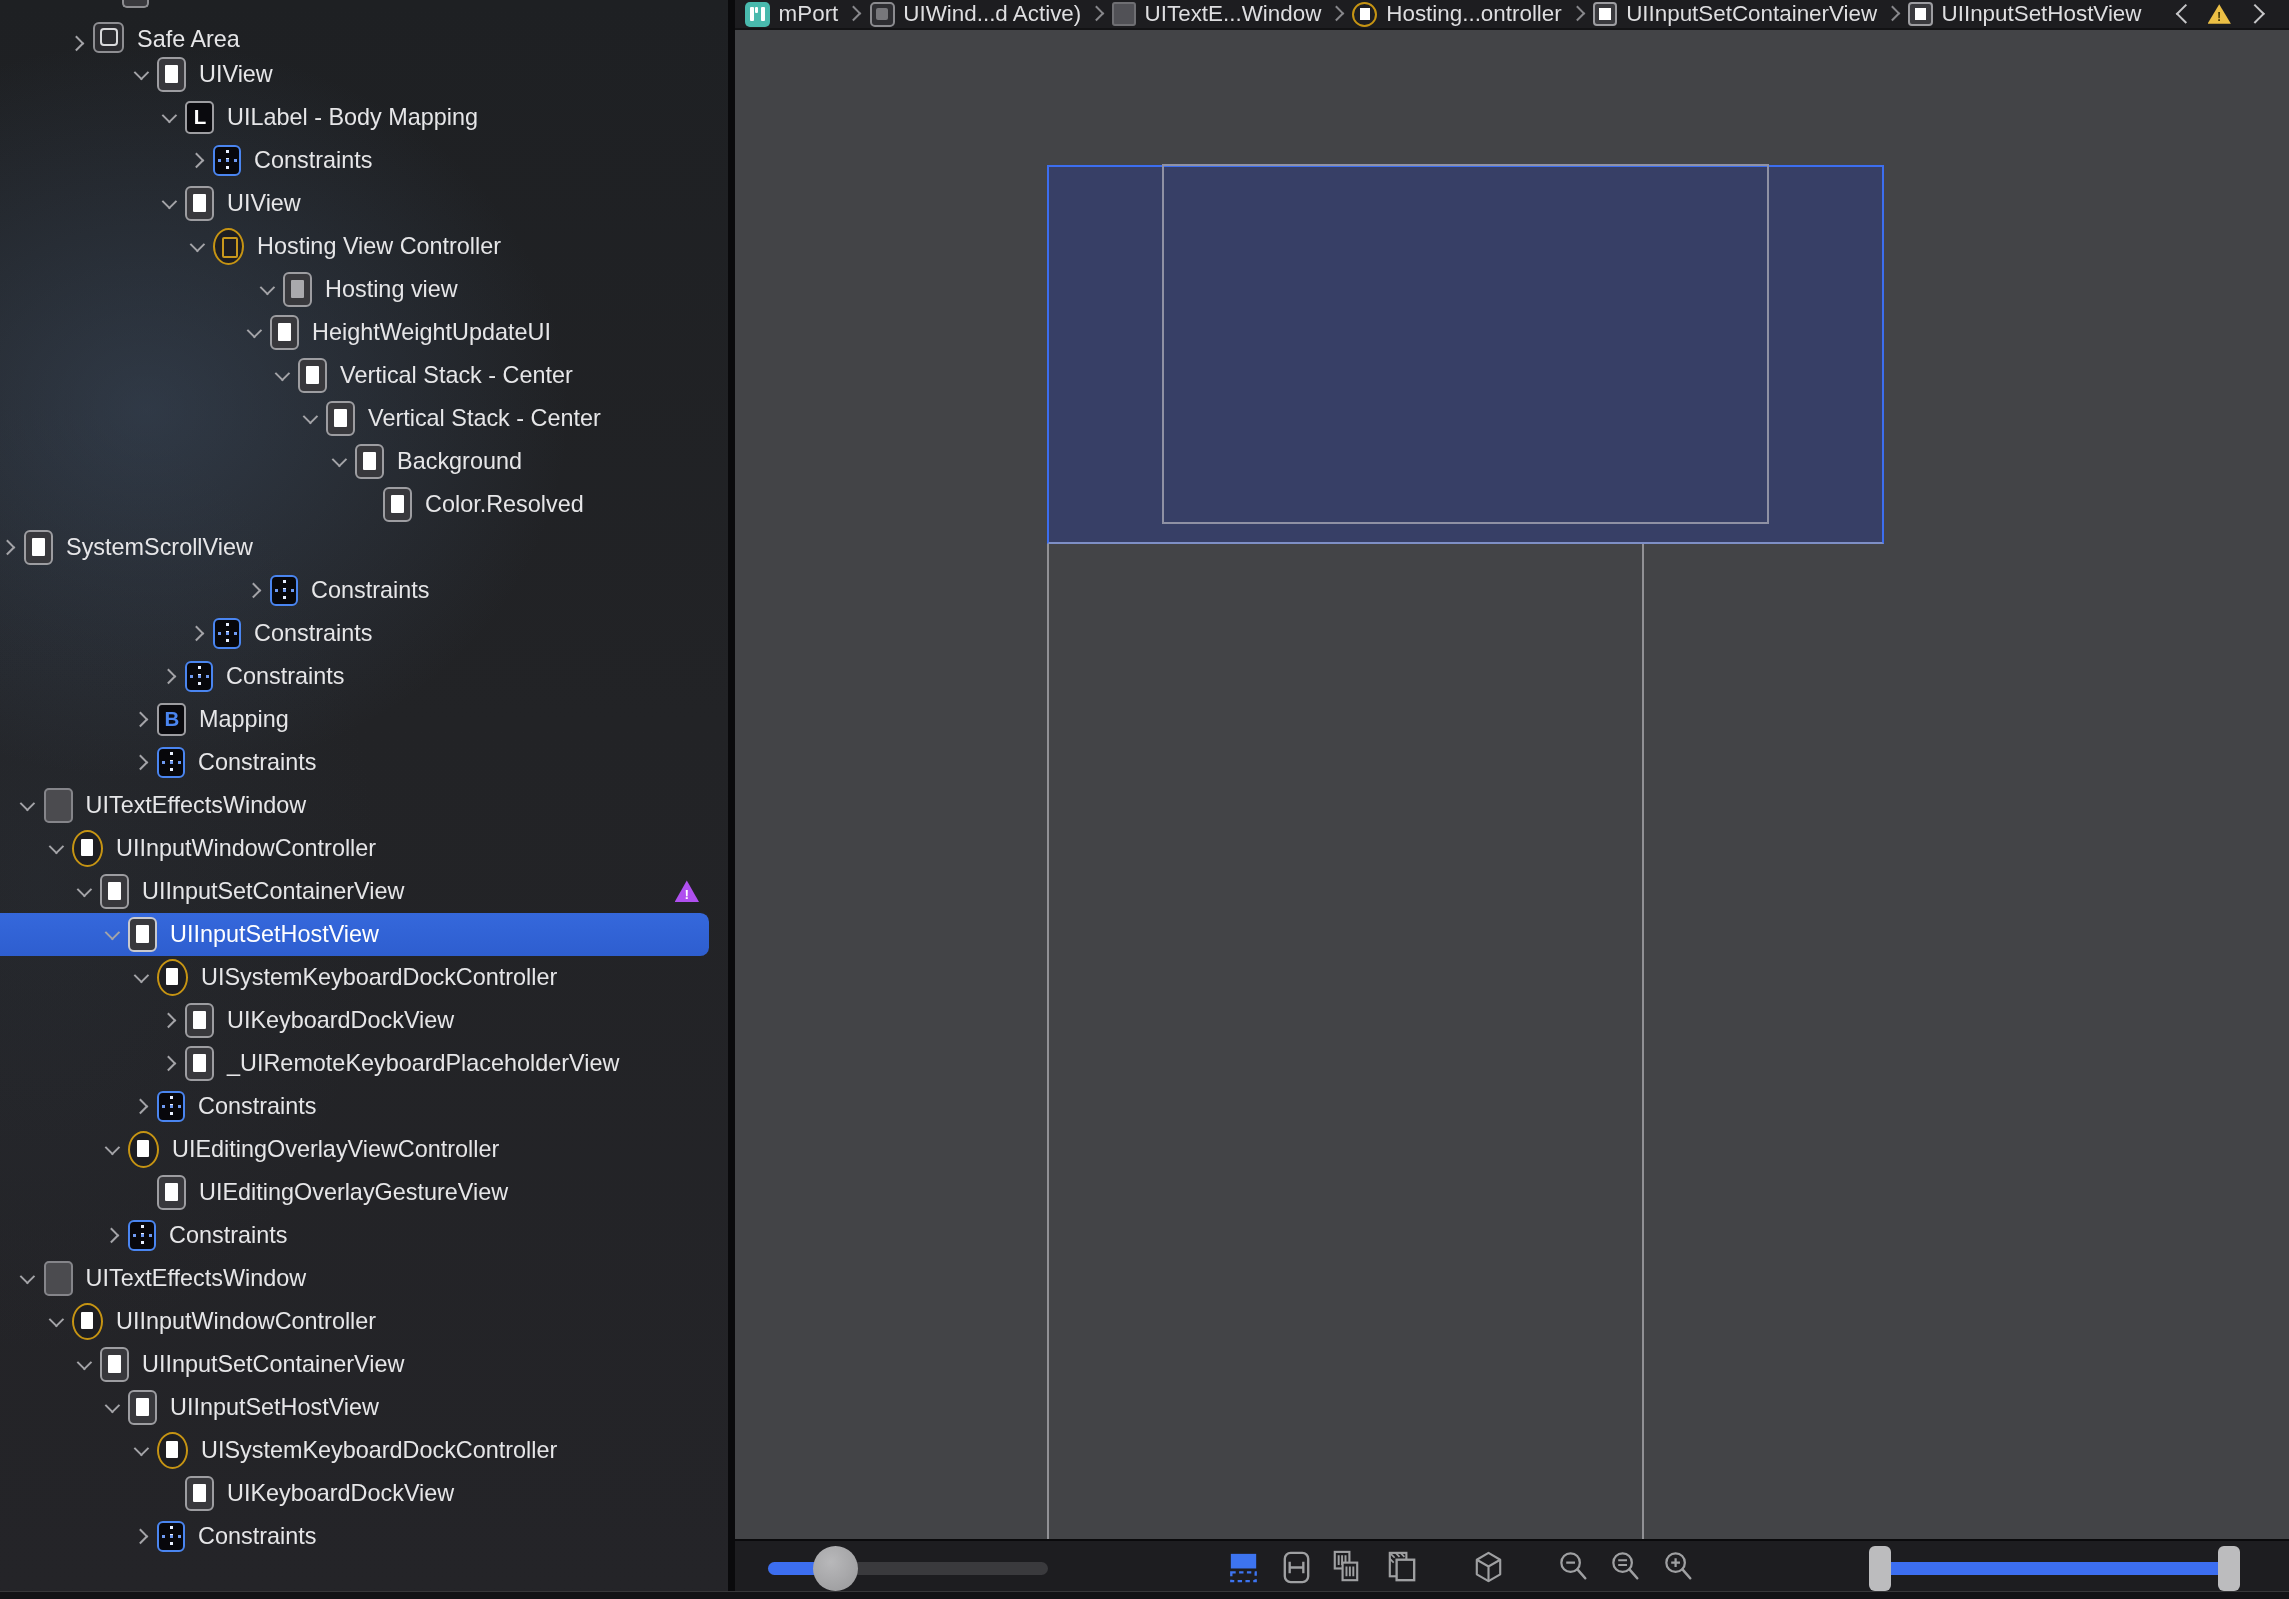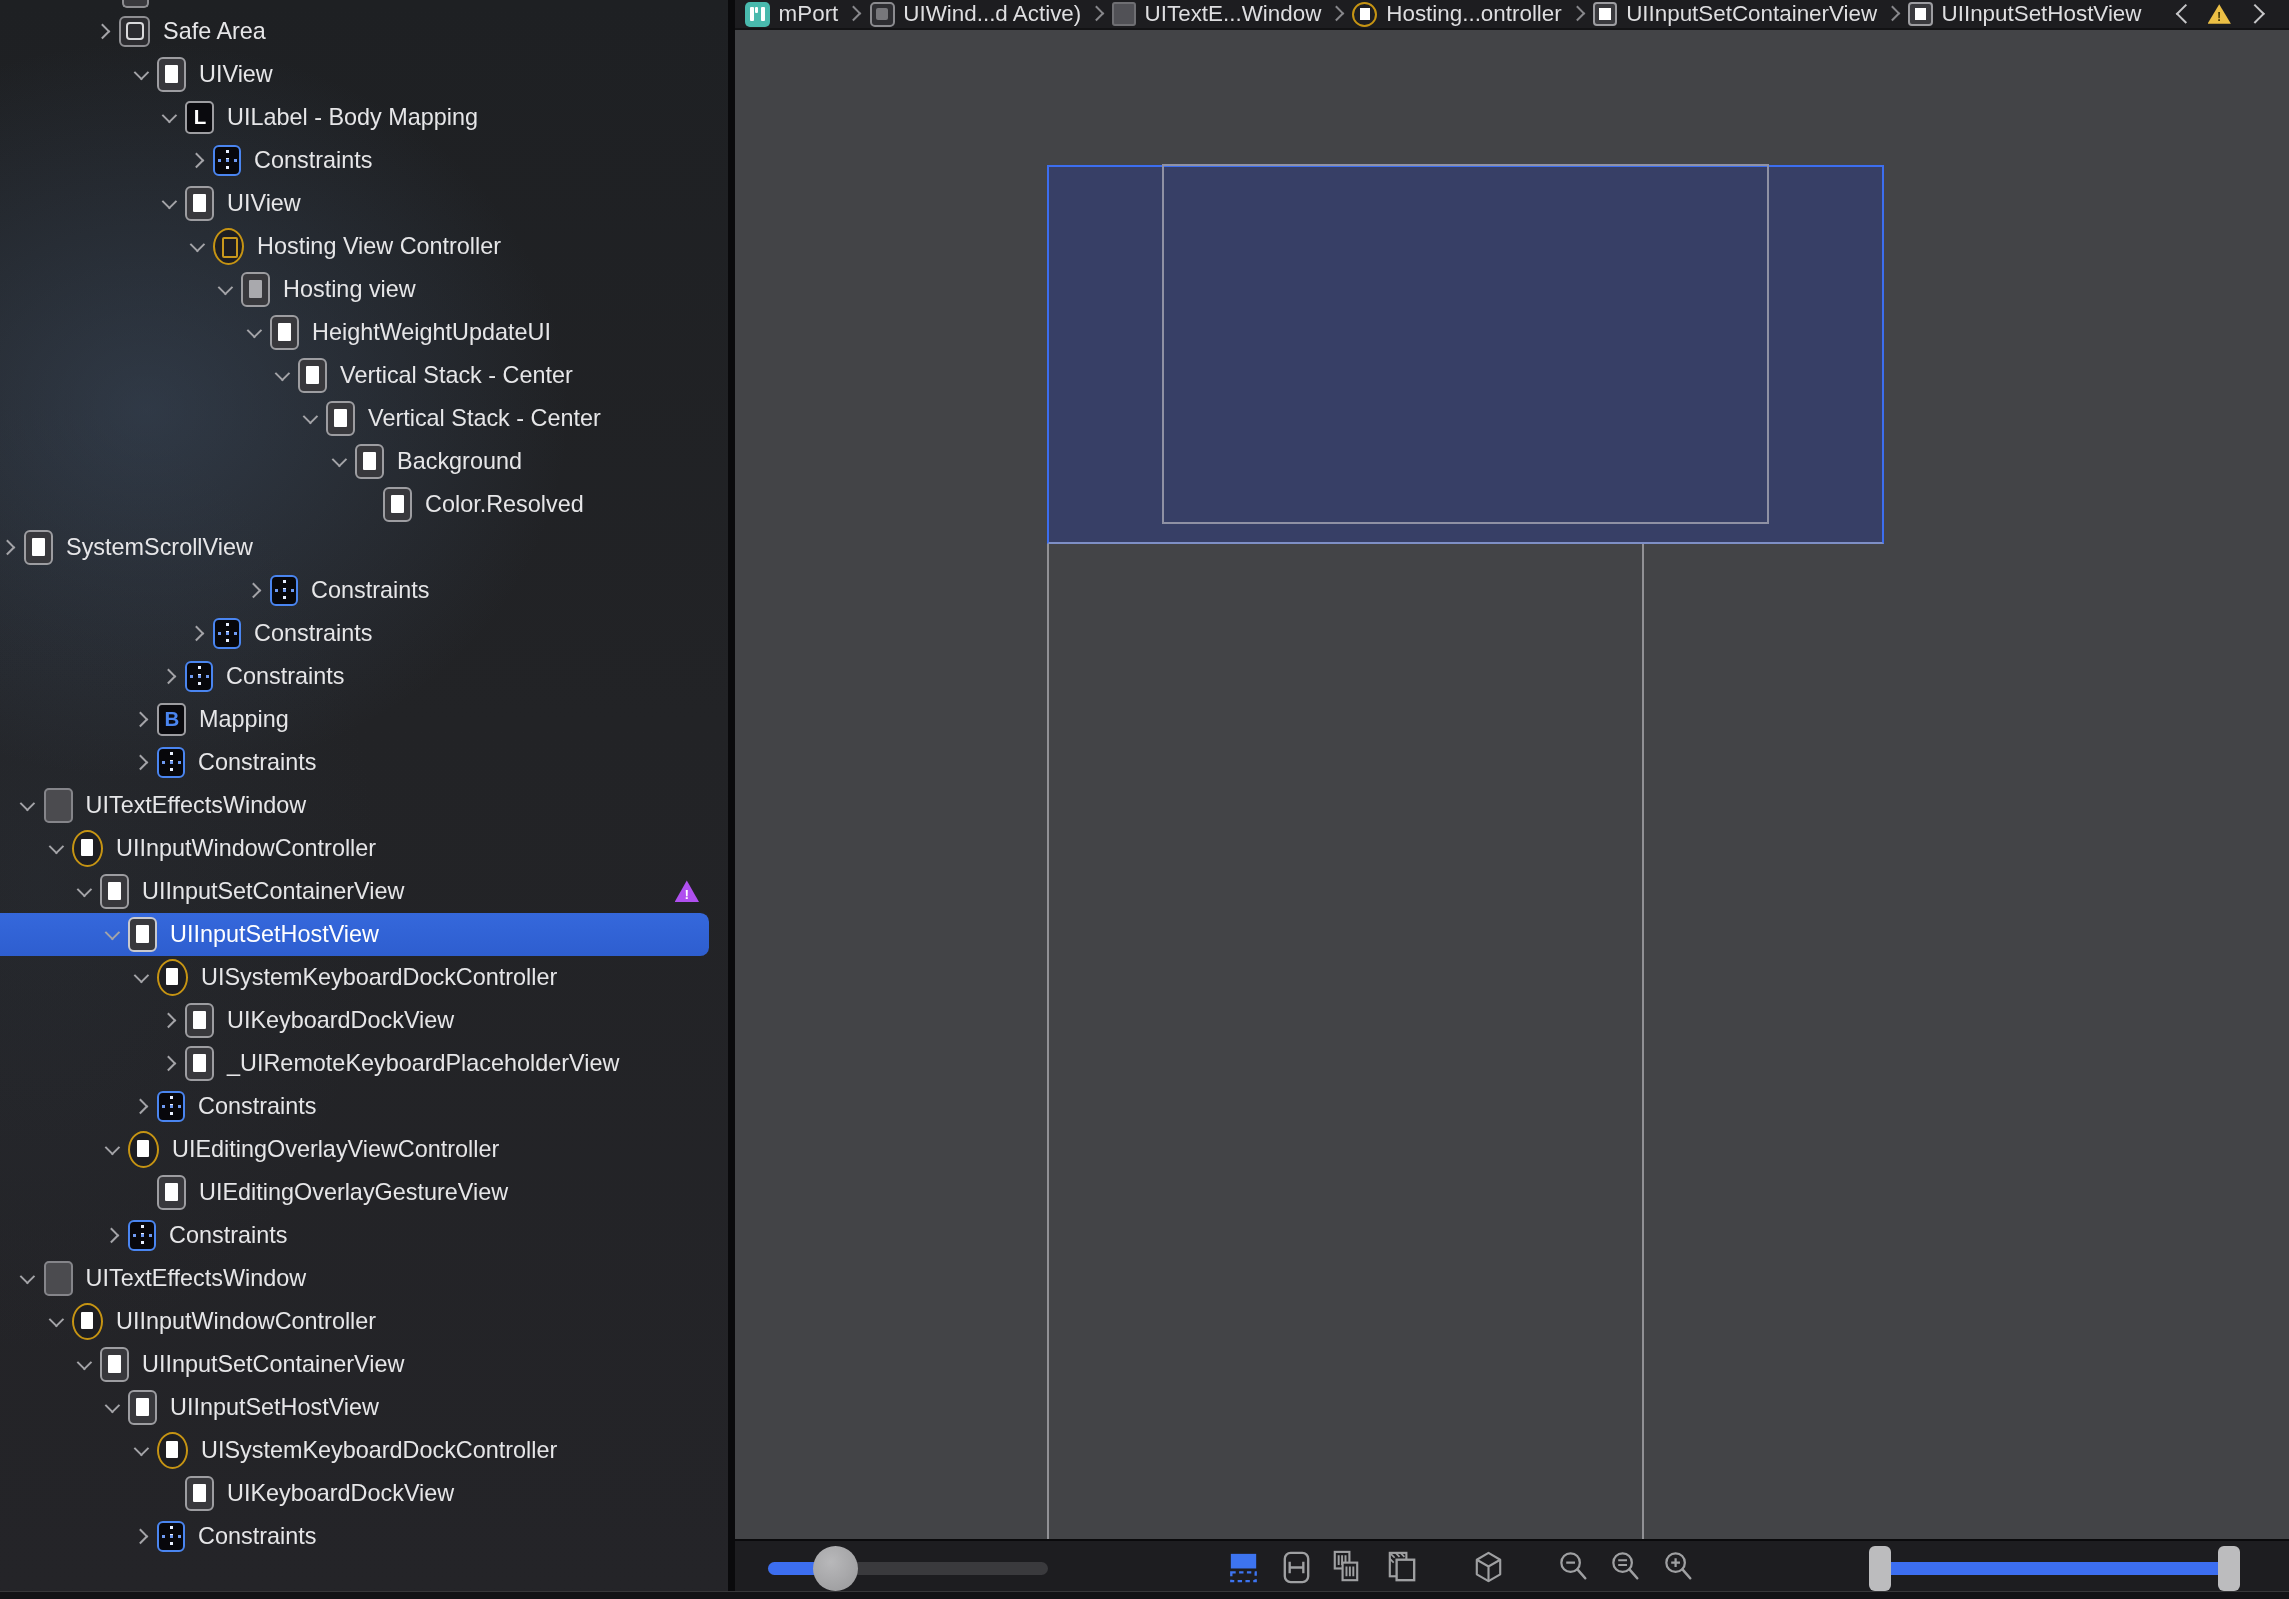--- a/index.html
+++ b/index.html
@@ -128,21 +128,21 @@
     background:#131316; border-top:1px solid #38383a; }
 </style>
 </head>
 <body>
 
 <div id="app">
 
   <div id="sidebar">
     <div id="partial-top-icon"></div>
     <div id="tree">
-        <div class="row" style="padding-left: 95px;">
+        <div class="row" style="padding-left: 69px; align-items: flex-end;">
           <span class="chev c"></span>
           <span class="si safearea"></span>
           <span class="lbl">Safe Area</span>
         </div>
         <div class="row" style="padding-left: 133px;">
           <span class="chev e"></span>
           <span class="si view"></span>
           <span class="lbl">UIView</span>
         </div>
         <div class="row" style="padding-left: 161px;">
@@ -158,21 +158,21 @@
         <div class="row" style="padding-left: 161px;">
           <span class="chev e"></span>
           <span class="si view"></span>
           <span class="lbl">UIView</span>
         </div>
         <div class="row" style="padding-left: 189px;">
           <span class="chev e"></span>
           <span class="si vc-hollow"></span>
           <span class="lbl">Hosting View Controller</span>
         </div>
-        <div class="row" style="padding-left: 217px;">
+        <div class="row" style="padding-left: 217px; margin-left: 42px;">
           <span class="chev e"></span>
           <span class="si view-gray"></span>
           <span class="lbl">Hosting view</span>
         </div>
         <div class="row" style="padding-left: 246px;">
           <span class="chev e"></span>
           <span class="si view"></span>
           <span class="lbl">HeightWeightUpdateUI</span>
         </div>
         <div class="row" style="padding-left: 274px;">

